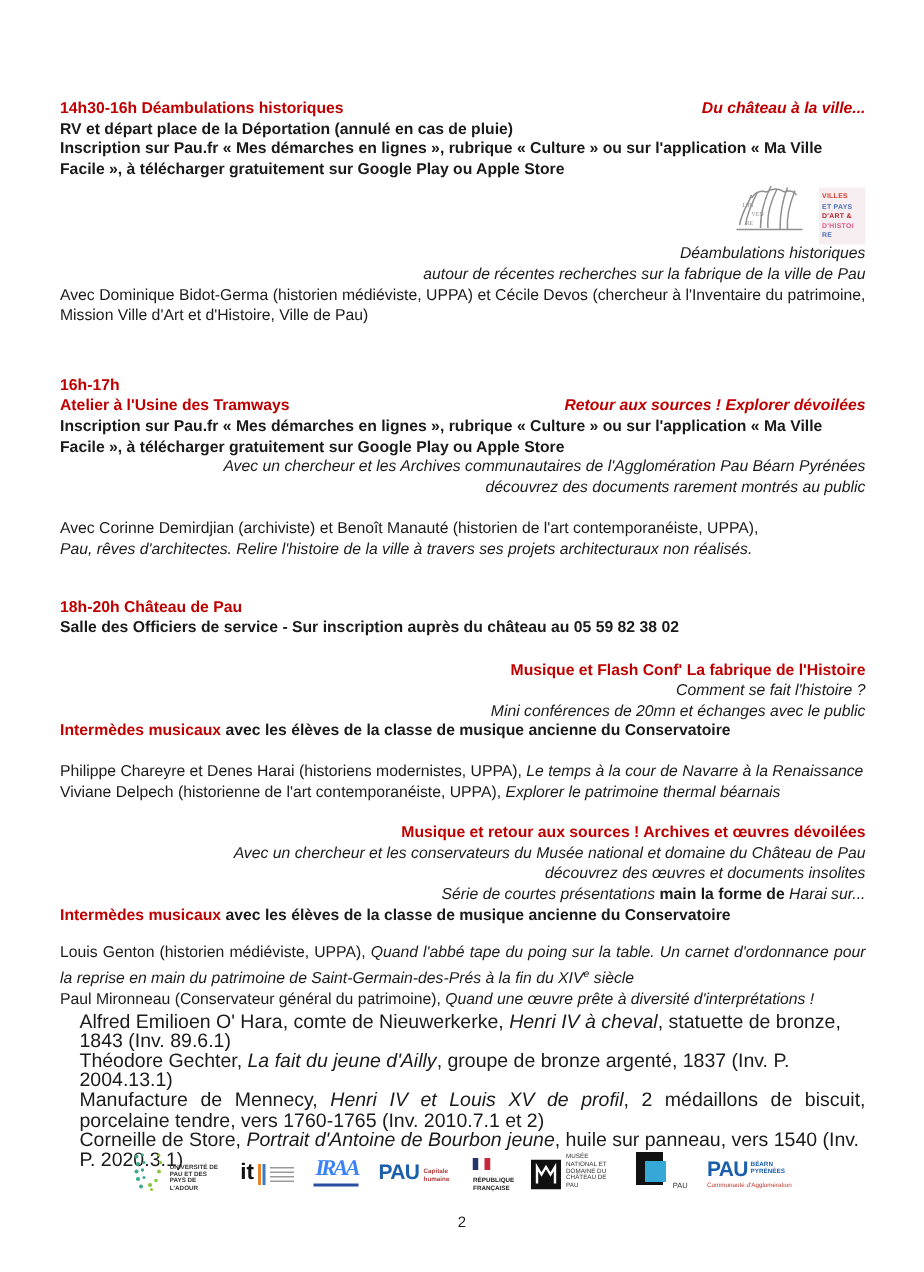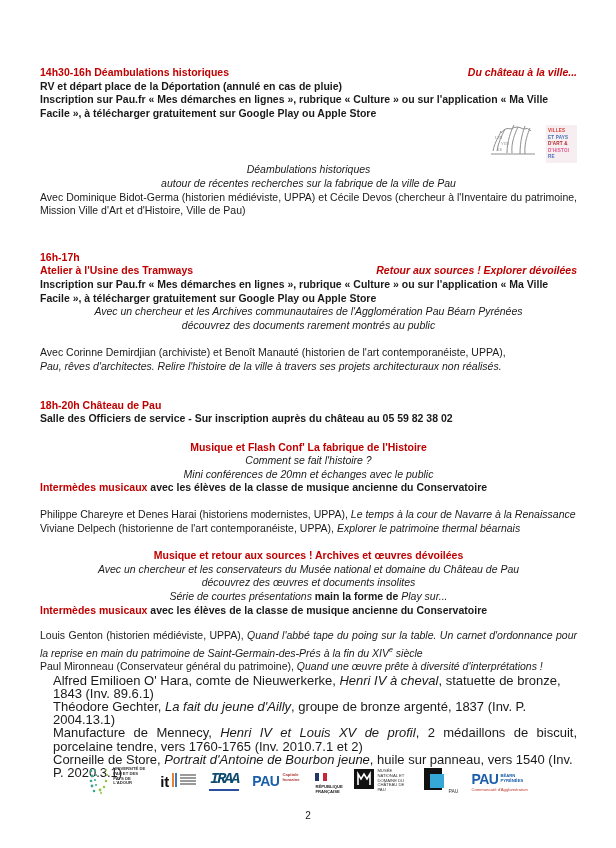--- a/index.html
+++ b/index.html
@@ -3,37 +3,37 @@
 <meta charset="utf-8">
 <style>
   html,body{margin:0;padding:0;background:#e9e9e9;}
   .page{position:relative;width:616px;height:848px;background:#ffffff;margin:0 auto;
         font-family:"Liberation Sans",sans-serif;color:#1a1a1a;overflow:hidden;}
   .content{position:absolute;left:40px;top:66px;width:537px;}
   p{margin:0;font-size:10.5px;line-height:13.6px;}
   .b{font-weight:bold;}
   .it{font-style:italic;}
   .red{color:#C00000;}
-  .right{text-align:center;}
+  .right{text-align:right;}
   .just{text-align:justify;}
   .row{display:flex;justify-content:space-between;align-items:flex-start;}
   .small{font-size:13px;line-height:13.2px;}
   .indent{margin-left:13px;}
   sup{font-size:7px;}
 
   
   .s1-logos{display:flex;justify-content:flex-end;align-items:flex-end;gap:7px;margin-top:2px;height:41px;}
   .vpah{width:27px;height:36px;background:#f6eef0;display:flex;flex-direction:column;justify-content:center;
         font-weight:bold;font-size:4.6px;line-height:6.4px;letter-spacing:.2px;padding:1px 2px;}
   .vpah span{display:block;}
 
   
   .logo-strip{position:absolute;left:0;right:0;top:767px;display:flex;justify-content:center;
               align-items:center;gap:13px;}
-  .lg{display:flex;align-items:flex-start;gap:3px;}
+  .lg{display:flex;align-items:flex-end;gap:3px;}
   .tiny{font-size:4.2px;line-height:4.8px;color:#444;width:34px;}
   .pau-word{font-weight:bold;color:#1B5FAA;font-size:14px;letter-spacing:-0.5px;}
   .bars{display:flex;gap:1px;}
   .bars i{display:block;width:2px;height:14px;}
   .graylines i{display:block;width:16px;height:1.5px;background:#9a9a9a;margin:1.5px 0;}
   .page-num{position:absolute;left:0;right:0;top:810px;text-align:center;font-size:10px;color:#1a1a1a;}
 </style>
 </head>
 <body>
 
@@ -96,21 +96,21 @@
     <p class="it right">Comment se fait l'histoire ?</p>
     <p class="it right">Mini conférences de 20mn et échanges avec le public</p>
     <p><span class="red b">Intermèdes musicaux</span><span class="b"> avec les élèves de la classe de musique ancienne du Conservatoire</span></p>
 
     <p style="margin-top:13px"><span>Philippe Chareyre et Denes Harai (historiens modernistes, UPPA), </span><span class="it">Le temps à la cour de Navarre à la Renaissance</span></p>
     <p><span>Viviane Delpech (historienne de l'art contemporanéiste, UPPA), </span><span class="it">Explorer le patrimoine thermal béarnais</span></p>
 
     <p class="red b right" style="margin-top:14px">Musique et retour aux sources ! Archives et œuvres dévoilées</p>
     <p class="it right">Avec un chercheur et les conservateurs du Musée national et domaine du Château de Pau</p>
     <p class="it right">découvrez des œuvres et documents insolites</p>
-    <p class="right"><span class="it">Série de courtes présentations</span><span class="b"> main la forme de </span><span class="it">Play sur...</span></p>
+    <p class="right"><span class="it">Série de courtes présentations</span><span class="b"> main la forme de </span><span class="it">Harai sur...</span></p>
     <p><span class="red b">Intermèdes musicaux</span><span class="b"> avec les élèves de la classe de musique ancienne du Conservatoire</span></p>
 
     <p class="just" style="margin-top:12px"><span>Louis Genton (historien médiéviste, UPPA), </span><span class="it">Quand l'abbé tape du poing sur la table. Un carnet d'ordonnance pour la reprise en main du patrimoine de Saint-Germain-des-Prés à la fin du XIV</span><sup class="it">e</sup><span class="it"> siècle</span></p>
     <p><span>Paul Mironneau (Conservateur général du patrimoine), </span><span class="it">Quand une œuvre prête à diversité d'interprétations !</span></p>
 
     <p class="small indent"><span>Alfred Emilioen O' Hara, comte de Nieuwerkerke, </span><span class="it">Henri IV à cheval</span><span>, statuette de bronze, 1843 (Inv. 89.6.1)</span></p>
     <p class="small indent"><span>Théodore Gechter, </span><span class="it">La fait du jeune d'Ailly</span><span>, groupe de bronze argenté, 1837 (Inv. P. 2004.13.1)</span></p>
     <p class="small indent just"><span>Manufacture de Mennecy, </span><span class="it">Henri IV et Louis XV de profil</span><span>, 2 médaillons de biscuit, porcelaine tendre, vers 1760-1765 (Inv. 2010.7.1 et 2)</span></p>
     <p class="small indent"><span>Corneille de Store, </span><span class="it">Portrait d'Antoine de Bourbon jeune</span><span>, huile sur panneau, vers 1540 (Inv. P. 2020.3.1)</span></p>
   </div>
@@ -151,21 +151,21 @@
       <span class="graylines">
           <i></i>
           <i></i>
           <i></i>
           <i></i>
         </span>
     </div>
 
     <div class="lg">
       <div style="text-align:center">
-        <div style="font-family:Liberation Mono, monospace;font-weight:bold;font-style:italic;font-size:15px;color:#0c4a6e;letter-spacing:-2px">IRAA</div>
+        <div style="font-family:Liberation Serif, serif;font-weight:bold;font-style:italic;font-size:15px;color:#3b82f6;letter-spacing:-2px">IRAA</div>
         <div style="width:30px;height:2px;background:#2a4fa0;margin:1px auto 0"></div>
       </div>
     </div>
 
     <div class="lg">
       <span class="pau-word">PAU</span>
       <span class="tiny" style="width:20px;color:#b03a3a;font-weight:bold">Capitale humaine</span>
     </div>
 
     <div style="text-align:left">

